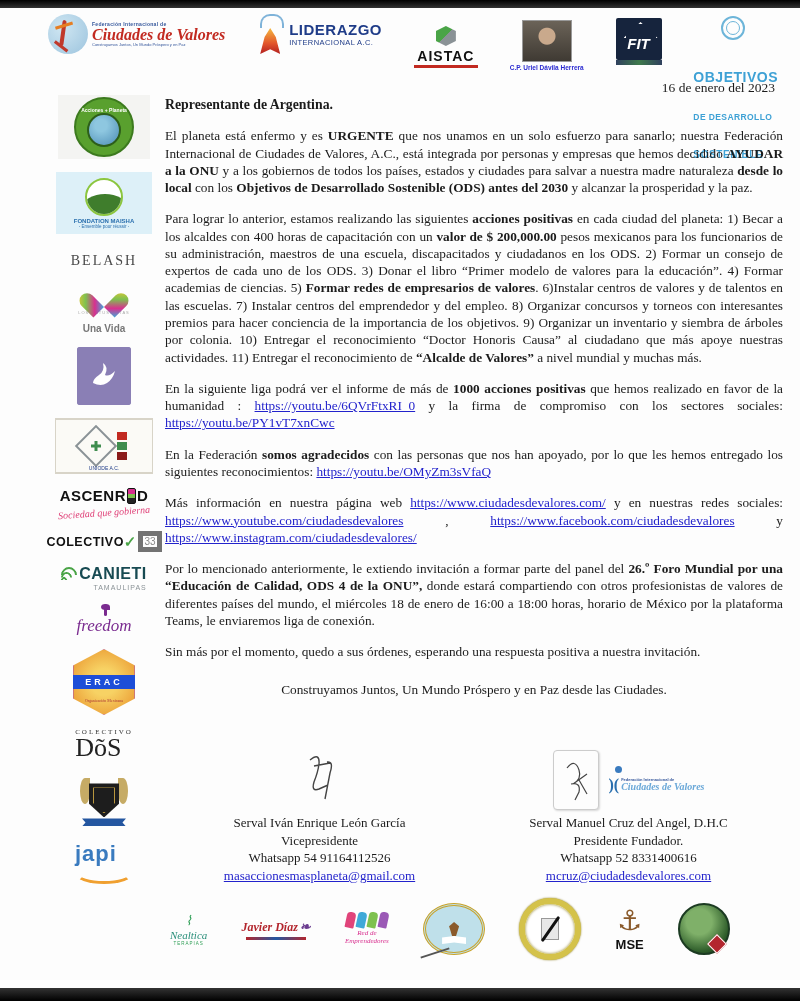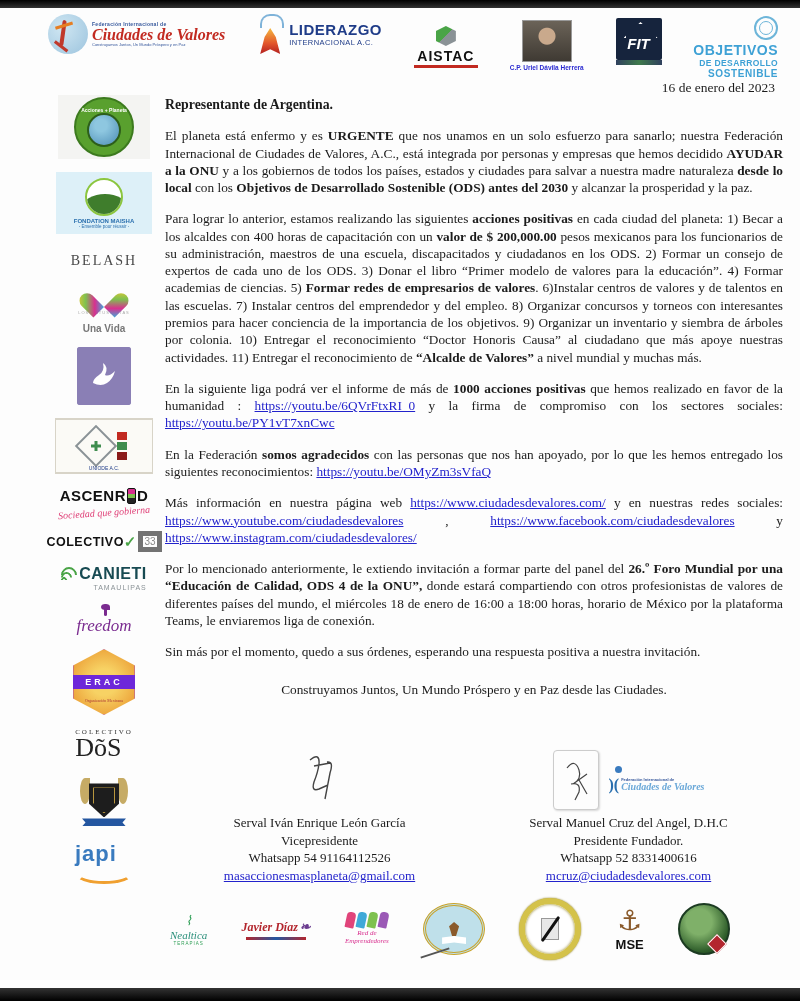--- a/index.html
+++ b/index.html
@@ -42,21 +42,21 @@
       radial-gradient(circle at 50% 38%,#c9a98c 0 8px,transparent 9px),
       linear-gradient(#6b6358,#3f3a33);border:1px solid #999;}
   .photo-cap{font-family:"Liberation Sans",sans-serif;font-size:6.5px;font-weight:bold;color:#2a2ad0;margin-top:2px;}
 
   .fit{margin-top:4px;}
   .fit-box{width:46px;height:42px;background:#16243d;border-radius:2px;position:relative;display:flex;align-items:center;justify-content:center;}
   .fit-roof{position:absolute;top:4px;left:8px;width:30px;height:14px;border:2px solid #fff;border-bottom:none;clip-path:polygon(0 100%,50% 0,100% 100%);}
   .fit-txt{color:#fff;font-family:"Liberation Sans",sans-serif;font-weight:bold;font-style:italic;font-size:15px;margin-top:8px;}
   .fit-strip{width:46px;height:5px;background:linear-gradient(90deg,#30405e,#3f7a4c,#30405e);}
 
-  .ods{align-items:flex-end;margin-top:2px;}
+  .ods{align-items:flex-start;margin-top:2px;gap:27px;}
   .ods-emblem{width:20px;height:20px;border-radius:50%;border:2px solid #6db5d9;position:relative;margin-left:28px;margin-bottom:2px;}
   .ods-emblem:before{content:"";position:absolute;inset:3px;border-radius:50%;border:1.5px solid #6db5d9;}
   .ods-l1{font-family:"Liberation Sans",sans-serif;font-weight:bold;font-size:14px;color:#3ea1d5;letter-spacing:.5px;}
   .ods-l2{font-family:"Liberation Sans",sans-serif;font-size:8.5px;color:#3ea1d5;font-weight:bold;letter-spacing:.4px;}
   .ods-l3{font-family:"Liberation Sans",sans-serif;font-size:10px;color:#3ea1d5;font-weight:bold;letter-spacing:.6px;}
 
   .date{position:absolute;top:80px;right:25px;font-size:13.5px;}
 
   
   .sidebar{position:absolute;left:48px;top:95px;width:112px;display:flex;flex-direction:column;align-items:center;}
@@ -110,21 +110,21 @@
   .can-wifi span:nth-child(3){inset:0 0 0 0;}
   .can-t{font-family:"Liberation Sans",sans-serif;font-weight:bold;font-size:16px;color:#174a52;letter-spacing:.5px;}
   .can-s{font-family:"Liberation Sans",sans-serif;font-size:7px;color:#8a9296;letter-spacing:1px;align-self:flex-end;margin-left:-58px;margin-top:1px;}
 
   .freedom{font-style:italic;font-size:17px;color:#7a2b8f;position:relative;padding-top:12px;}
   .freedom:before{content:"";position:absolute;top:0;left:50%;width:3px;height:12px;background:#7a2b8f;border-radius:2px;}
   .freedom:after{content:"";position:absolute;top:0;left:calc(50% - 3px);width:9px;height:6px;background:#7a2b8f;border-radius:50% 50% 0 50%;}
 
   .erac{width:62px;height:66px;position:relative;display:flex;align-items:center;justify-content:center;}
   .erac-hex{position:absolute;inset:0;background:radial-gradient(circle,#f7d264 30%,#e8912a);clip-path:polygon(50% 0,100% 25%,100% 75%,50% 100%,0 75%,0 25%);border:1px solid #c77;}
-  .erac-band{position:relative;width:62px;background:#6d28d9;color:#fff;font-family:"Liberation Sans",sans-serif;font-weight:bold;font-size:9px;letter-spacing:3px;text-align:center;padding:2px 0;}
+  .erac-band{position:relative;width:62px;background:#1d4ed8;color:#fff;font-family:"Liberation Sans",sans-serif;font-weight:bold;font-size:9px;letter-spacing:3px;text-align:center;padding:2px 0;}
   .erac-sub{position:absolute;bottom:12px;font-size:4px;color:#a33;}
 
   .dos{font-family:"Liberation Serif",serif;}
   .dos-top{font-size:7px;letter-spacing:2px;color:#333;text-align:center;}
   .dos-main{font-size:26px;color:#222;line-height:.9;}
 
   .crest{width:52px;height:56px;position:relative;display:flex;align-items:center;justify-content:center;}
   .crest-sh{width:30px;height:34px;background:#1d1d1d;clip-path:polygon(0 0,100% 0,100% 60%,50% 100%,0 60%);position:relative;}
   .crest-sh:before{content:"";position:absolute;inset:4px;border:1px solid #b8963e;clip-path:inherit;}
   .crest-wingl,.crest-wingr{position:absolute;top:6px;width:10px;height:26px;background:#b8963e;opacity:.8;border-radius:50% 0 50% 50%;}

